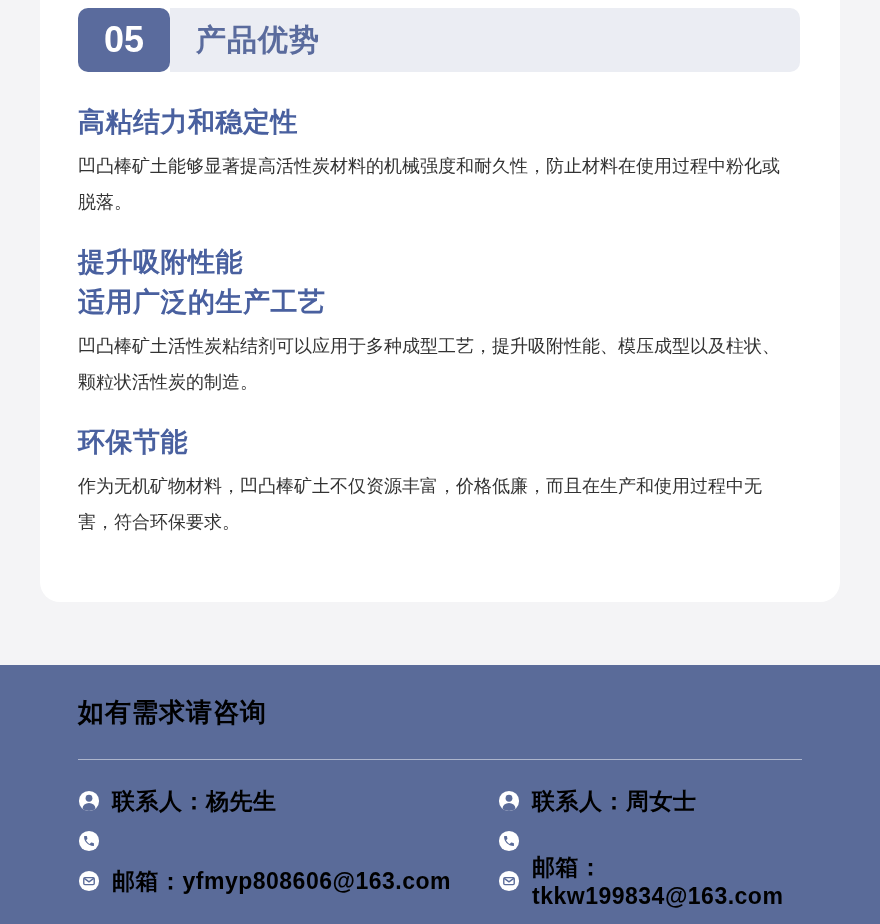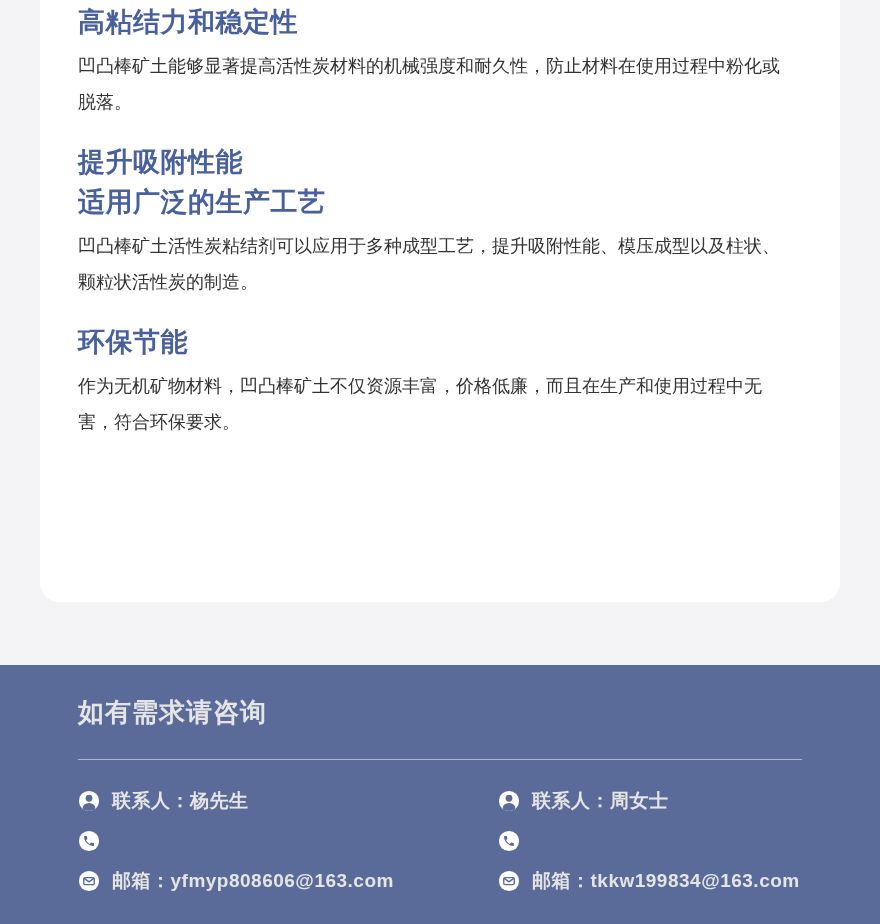--- a/index.html
+++ b/index.html
@@ -66,21 +66,21 @@
     font-size:18px;
     line-height:36px;
     color:var(--body-text);
     margin:0 12px 28px 0;
   }
   .footer{
     margin-top:63px;
     width:880px;height:259px;
     background:var(--footer-bg);
     padding:30px 78px 0 78px;
-    color:#e5e5e5;
+    color:#000000;
   }
   .footer-title{
     font-size:26px;
     font-weight:bold;
     letter-spacing:1px;
   }
   .footer-divider{
     margin-top:29px;
     border-top:1px solid rgba(255,255,255,0.5);
     height:0;
@@ -89,36 +89,42 @@
     margin-top:21px;
     display:grid;
     grid-template-columns:420px 1fr;
   }
   .contact-row{
     height:40px;
     display:flex;align-items:center;
     gap:12px;
   }
   .contact-row .ctext{
-    font-size:19px;
+    font-size:23px;
     font-weight:bold;
     letter-spacing:0.5px;
   }
   .cicon{
     width:22px;height:22px;
     flex:0 0 auto;
     display:block;
     color:var(--footer-bg);
   }
 </style>
 </head>
 <body>
 
 <div class="card">
 
+  <div class="header-row">
+    <div class="badge">05</div>
+    <div class="title-bar">
+      <span class="bar-title">产品优势</span>
+    </div>
+  </div>
 
   <section class="adv">
     <h3>高粘结力和稳定性</h3>
     <p>凹凸棒矿土能够显著提高活性炭材料的机械强度和耐久性，防止材料在使用过程中粉化或脱落。</p>
   </section>
 
   <section class="adv">
     <h3>提升吸附性能</h3>
   </section>
 

